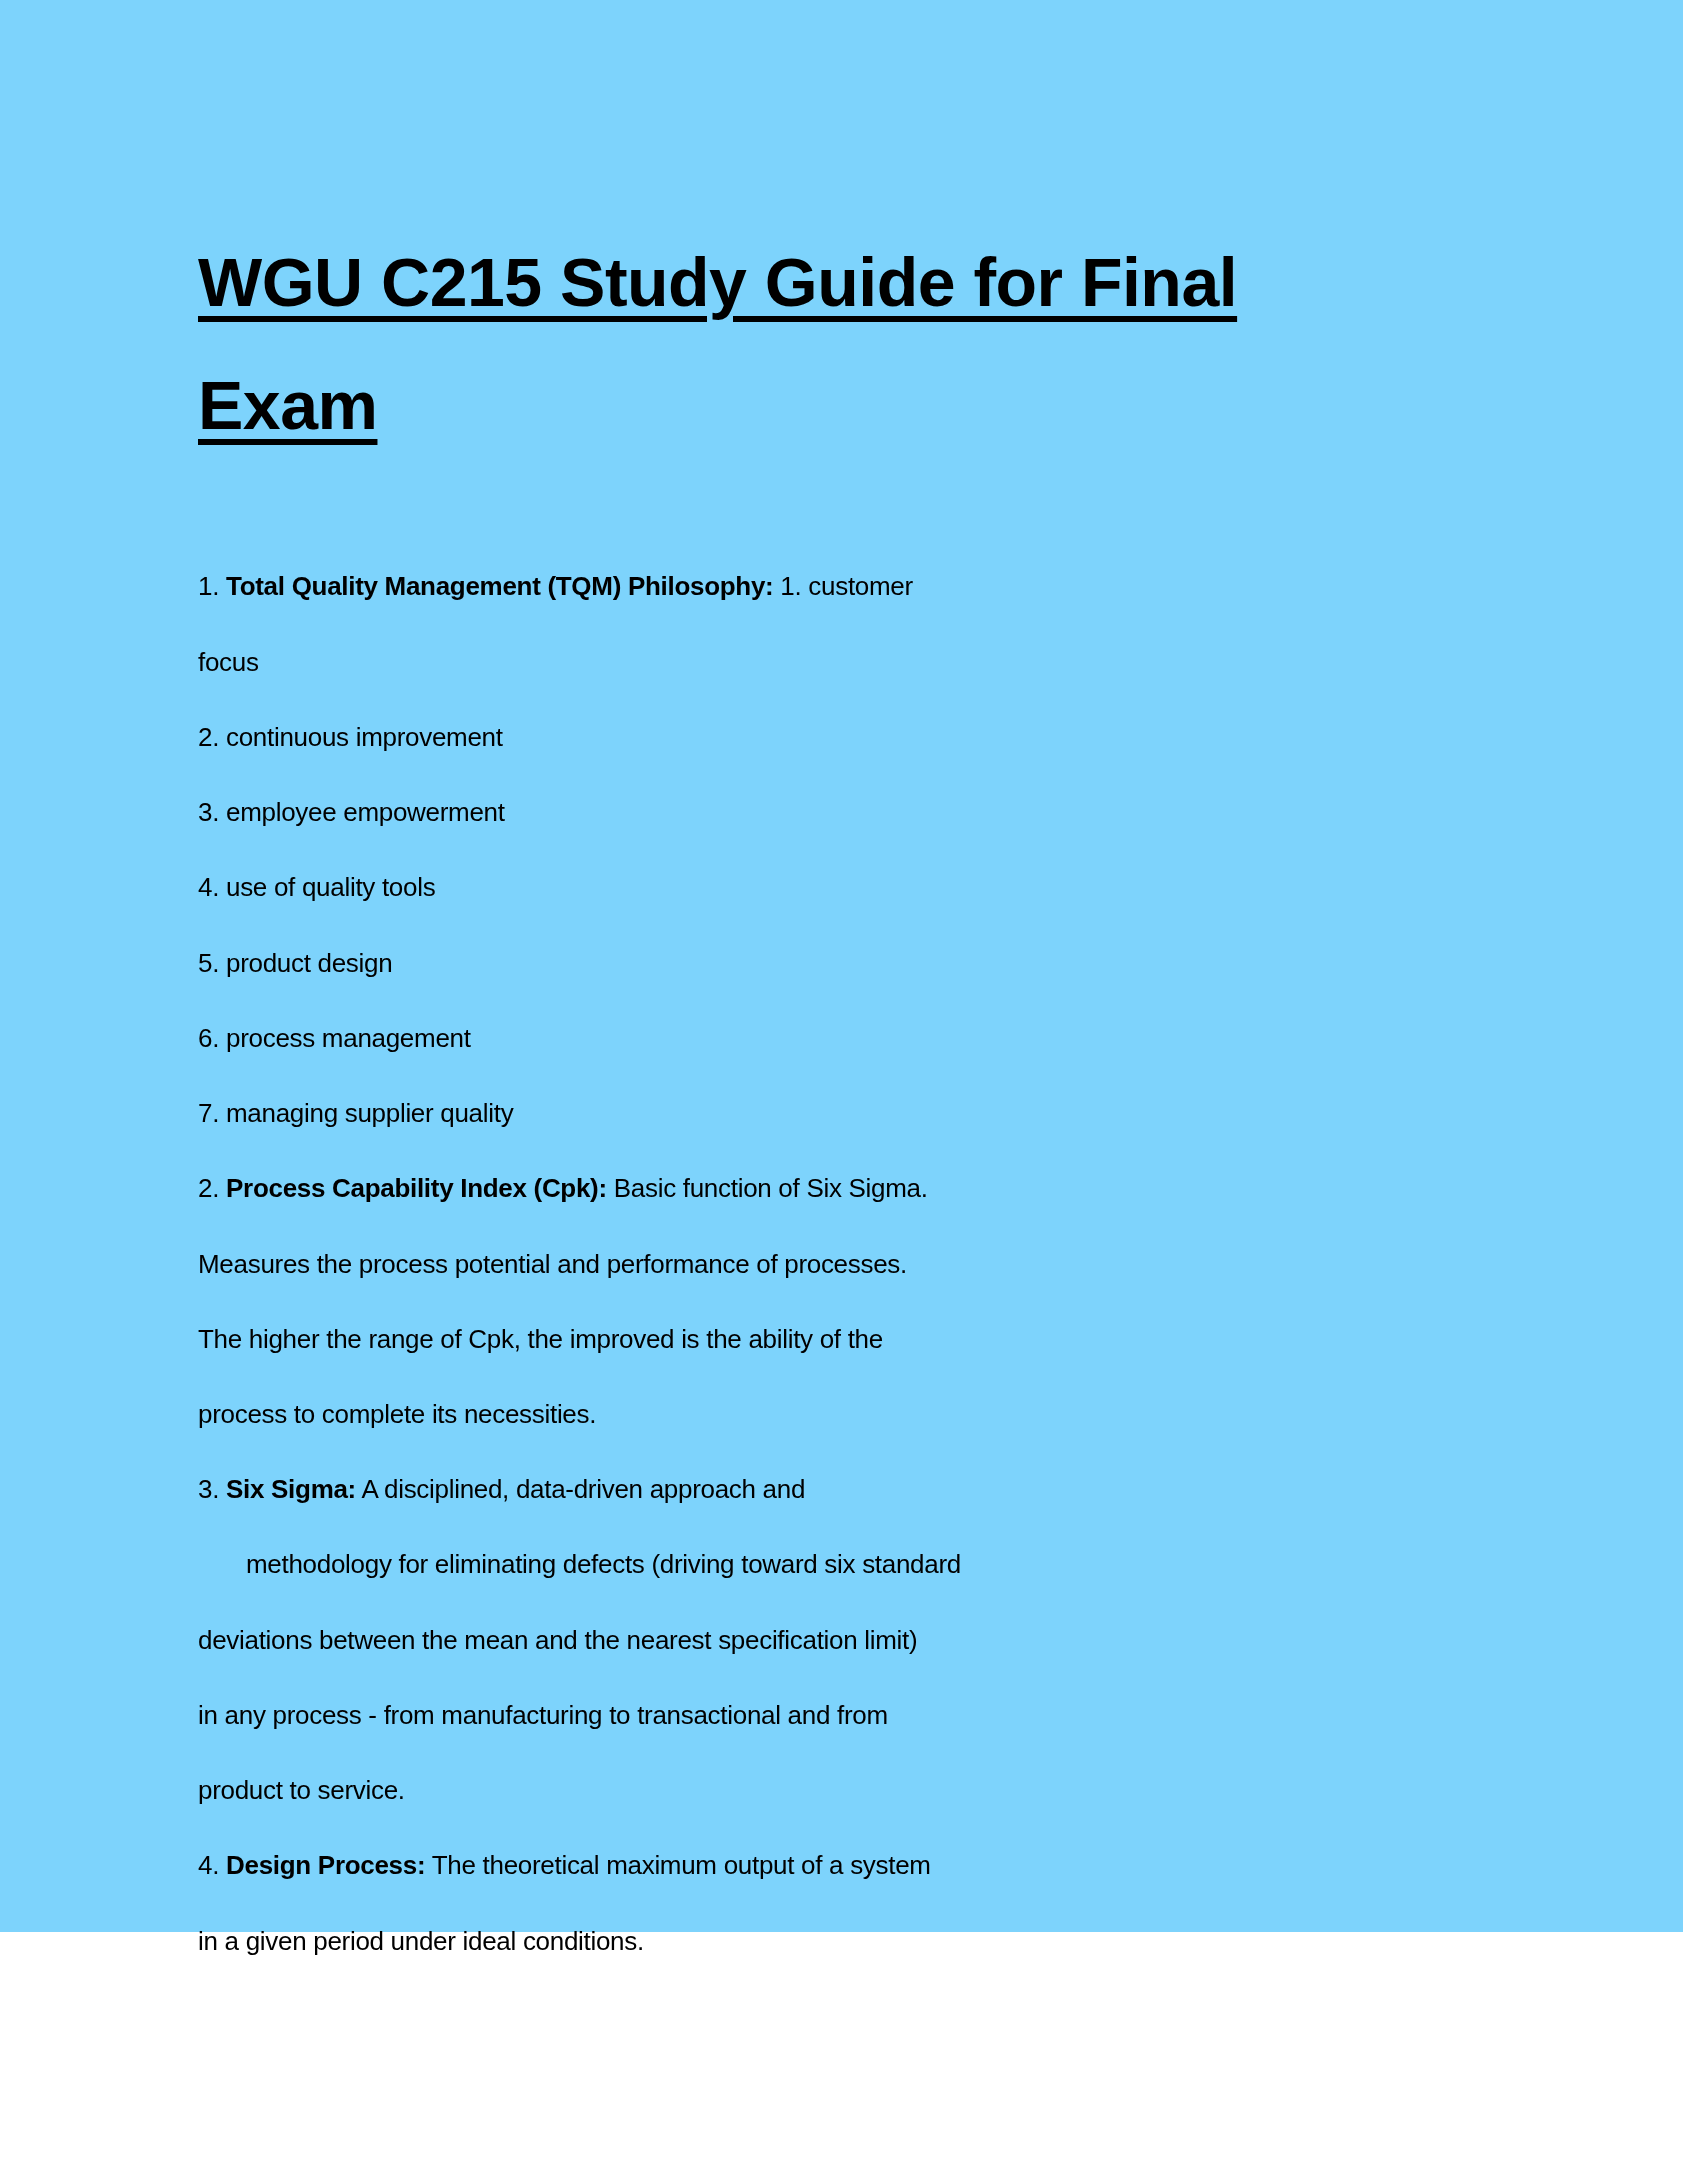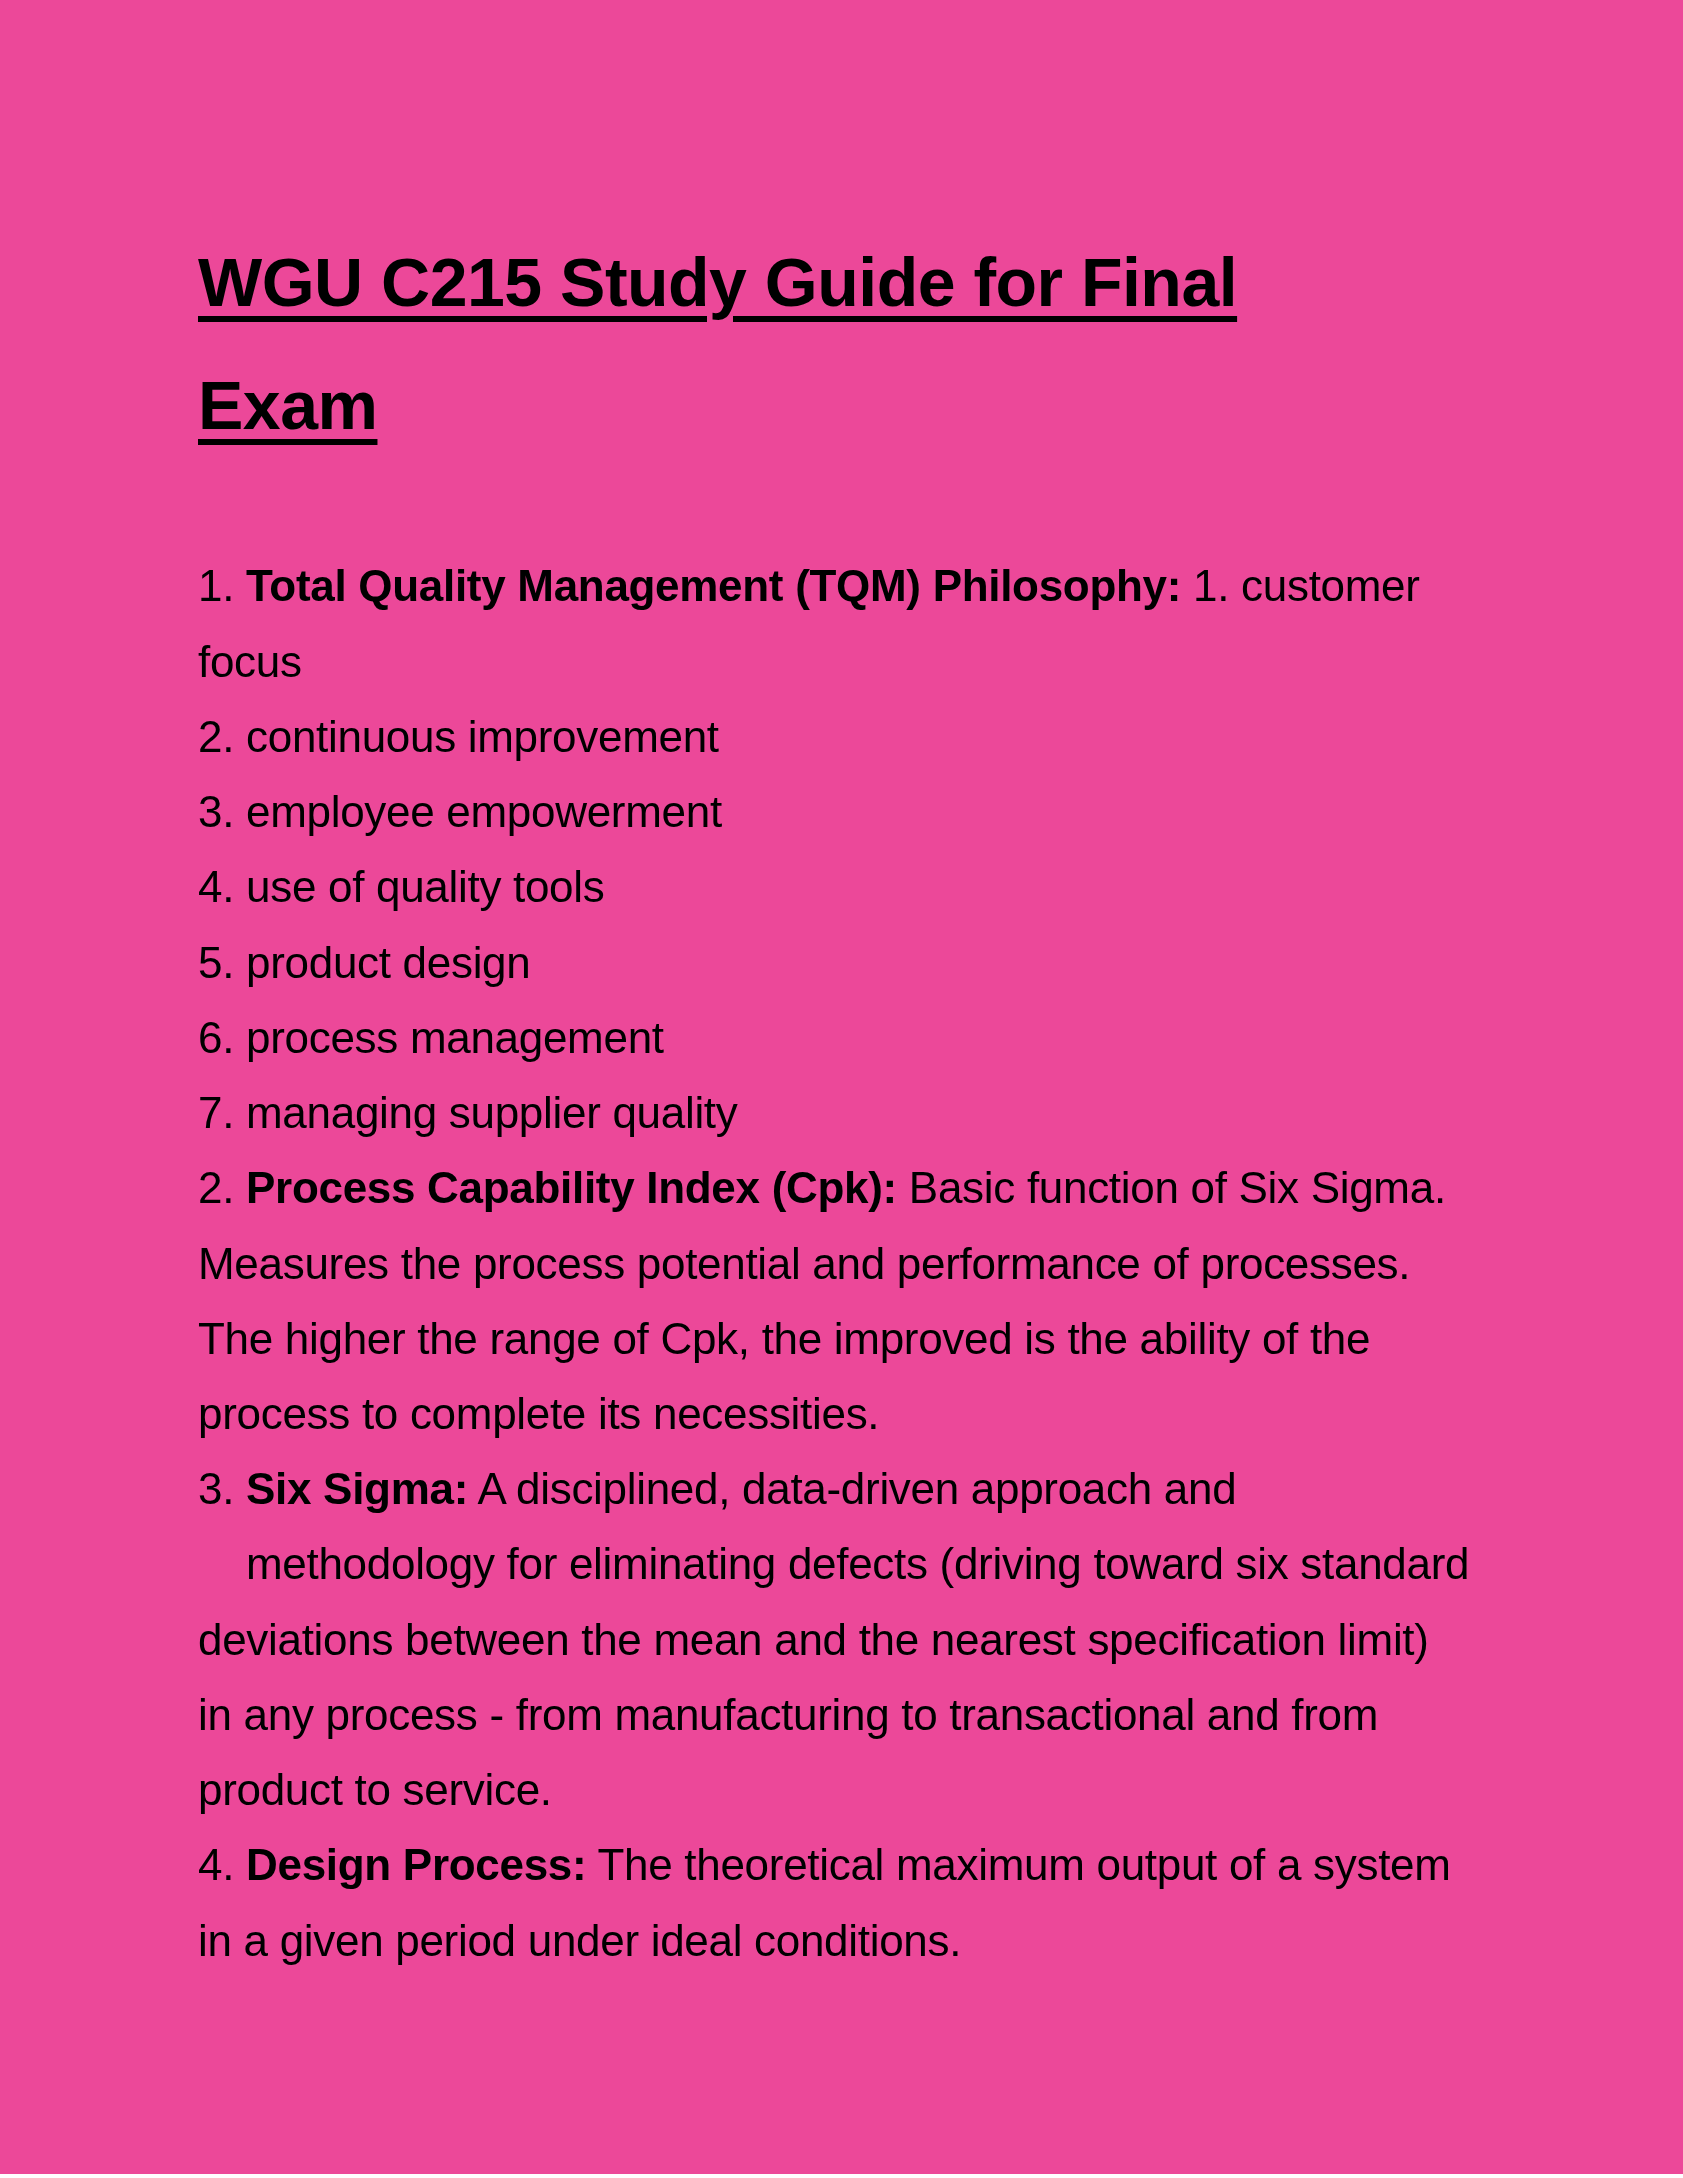--- a/index.html
+++ b/index.html
@@ -12,40 +12,40 @@
       height: 2178px;
       position: relative;
       overflow: hidden;
       font-family: "Liberation Sans", sans-serif;
       color: #000000;
     }
     .page {
       position: absolute;
       left: 0; top: 0;
       width: 1683px;
-      height: 2174px;
-      background: #ec4899;
+      height: 1932px;
+      background: #7dd3fc;
     }
     .title-line {
       position: absolute;
       left: 198px;
       font-family: "Liberation Sans", sans-serif;
       font-weight: bold;
       font-size: 68px;
       line-height: 79px;
       text-decoration: underline;
       text-decoration-thickness: 6px;
       text-underline-offset: 10px;
       white-space: nowrap;
       letter-spacing: -0.5px;
     }
     .line {
       position: absolute;
       left: 198px;
-      font-size: 44px;
+      font-size: 26px;
       line-height: 48px;
       white-space: nowrap;
       letter-spacing: -0.3px;
     }
     .line b {
       font-weight: bold;
     }
   </style>
 </head>
 <body>

